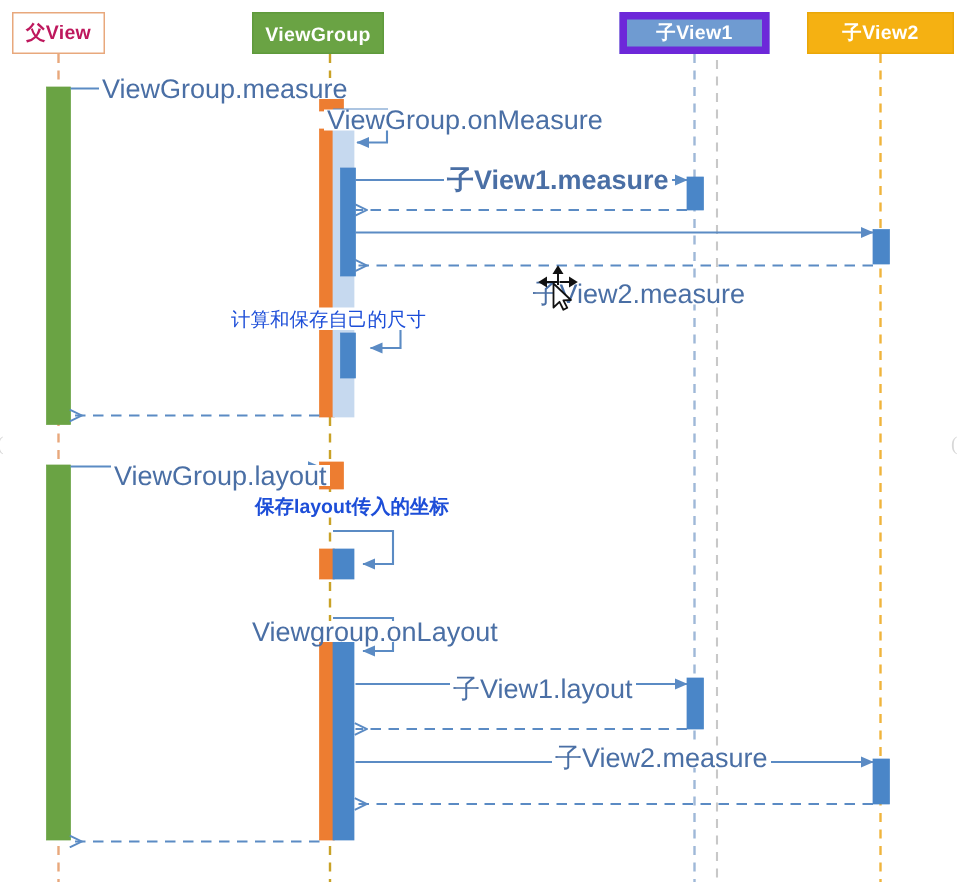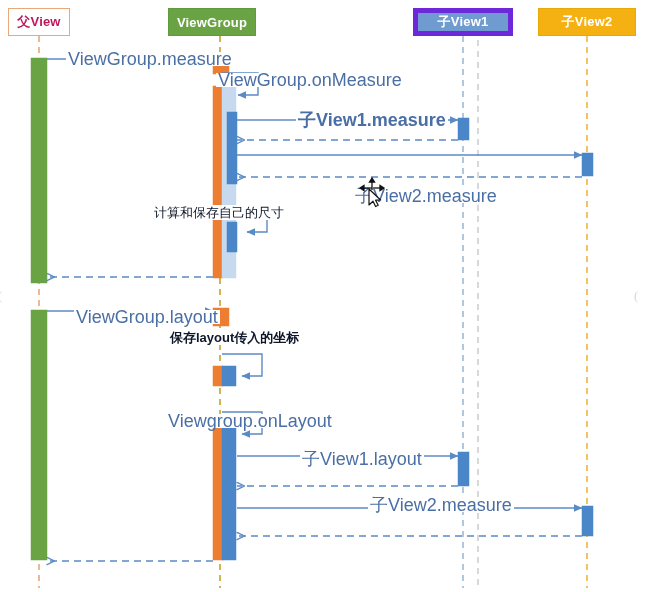--- a/index.html
+++ b/index.html
@@ -53,21 +53,21 @@
     font-size: 18px;
     color: #4a6fa5;
     white-space: nowrap;
     background: #ffffff;
     padding: 0 2px;
     line-height: 14px;
   }
   .msg-cjk {
     position: absolute;
     font-size: 13px;
-    color: #0f172a;
+    color: #1d4ed8;
     white-space: nowrap;
     background: #ffffff;
     padding: 0 2px;
     line-height: 15px;
   }
   .cursor-layer {
     position: absolute;
     pointer-events: none;
   }
   .edge-artifact {

